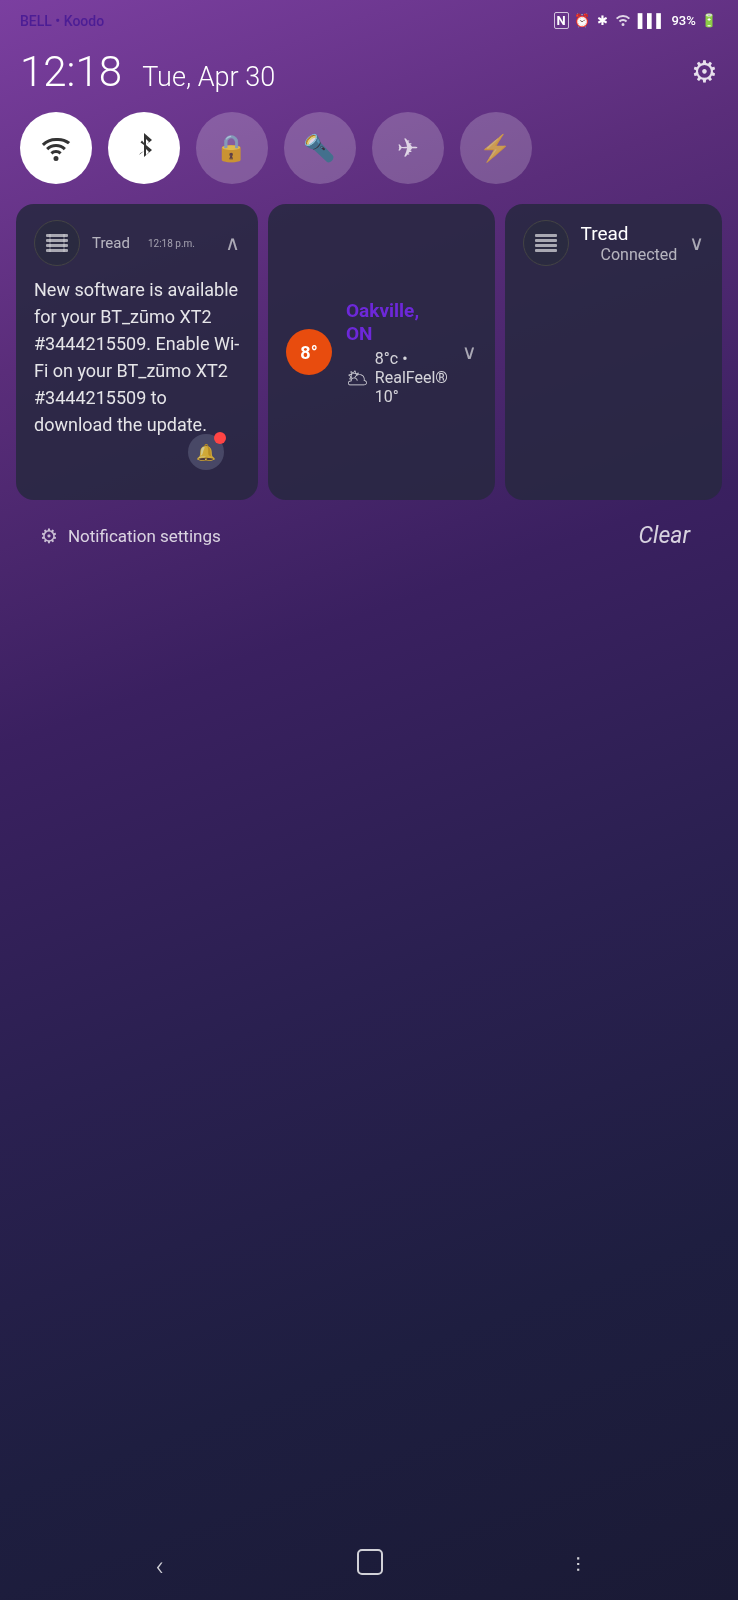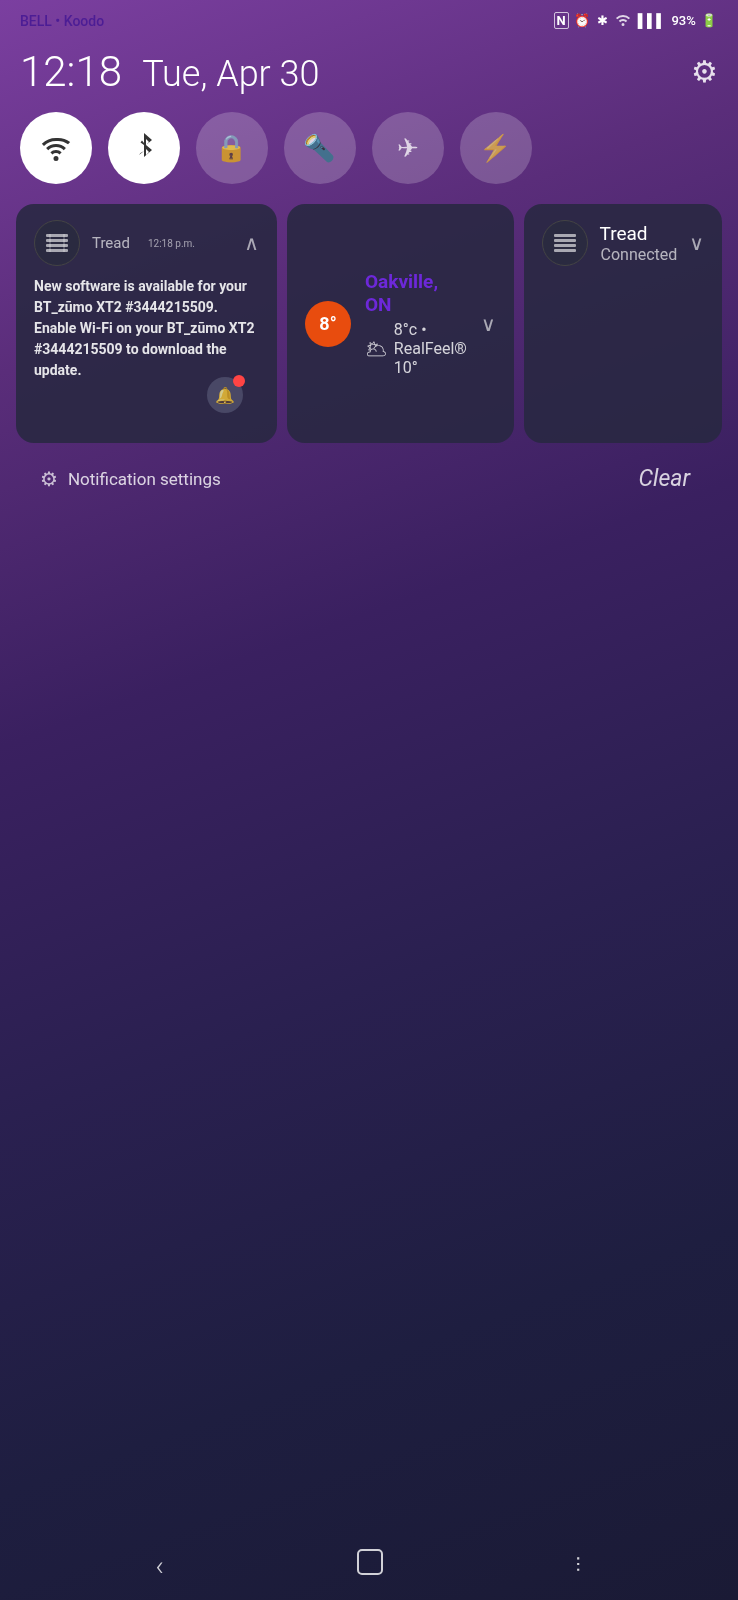--- a/index.html
+++ b/index.html
@@ -130,24 +130,23 @@
       color: rgba(255,255,255,0.6);
     }
     .notif-title {
       font-size: 20px;
       font-weight: 700;
       color: #fff;
       margin-bottom: 8px;
       line-height: 1.3;
     }
     .notif-body {
-      font-size: 14px;
+      font-size: 18px;
       color: rgba(255,255,255,0.88);
       line-height: 1.5;
-      font-weight: bold;
     }
     .notif-bell-icon {
       position: absolute;
       bottom: 14px;
       right: 16px;
       width: 36px;
       height: 36px;
       border-radius: 50%;
       background: rgba(80,80,110,0.8);
       display: flex;
@@ -273,21 +272,21 @@
     </span>
     <span style="font-size:13px;">▌▌▌</span>
     <span>93%</span>
     <span>🔋</span>
   </div>
 </div>
 
 <div class="datetime-row">
   <div class="datetime-text">
     <span>12:18</span>
-    <span style="font-size:36px; margin-left:10px;">Tue, Apr 30</span>
+    <span style="font-size:27px; margin-left:10px;">Tue, Apr 30</span>
   </div>
   <div class="settings-gear">⚙</div>
 </div>
 
 <div class="quick-toggles">
   <div class="toggle-btn toggle-active">
     <svg width="34" height="28" viewBox="0 0 34 28" fill="#333">
       <path d="M17 22a2.5 2.5 0 110 5 2.5 2.5 0 010-5zm0-6a8 8 0 015.66 2.34l-2.12 2.12A5 5 0 0017 19a5 5 0 00-3.54 1.46l-2.12-2.12A8 8 0 0117 16zm0-6a14 14 0 019.9 4.1l-2.12 2.12A11 11 0 0017 13a11 11 0 00-7.78 3.22L7.1 14.1A14 14 0 0117 10zm0-6A20 20 0 0131.14 8.1l-2.12 2.12A17 17 0 0017 7a17 17 0 00-12.02 4.98L2.86 9.86A20 20 0 0117 4z"></path>
     </svg>
   </div>
@@ -356,21 +355,21 @@
       <div class="app-icon">
         <svg width="26" height="26" viewBox="0 0 26 26" fill="rgba(255,255,255,0.6)">
           <rect x="2" y="4" width="22" height="3" rx="1"></rect>
           <rect x="2" y="9" width="22" height="3" rx="1"></rect>
           <rect x="2" y="14" width="22" height="3" rx="1"></rect>
           <rect x="2" y="19" width="22" height="3" rx="1"></rect>
         </svg>
       </div>
       <div style="flex:1;">
         <span class="tread-connected-text">Tread</span>
-        <span class="tread-connected-label" style="margin-left:1px;">Connected</span>
+        <span class="tread-connected-label" style="margin-left:20px;">Connected</span>
       </div>
       <span class="notif-chevron">∨</span>
     </div>
   </div>
 
 </div>
 
 <div class="bottom-bar">
   <div class="notif-settings-left">
     <span style="font-size:20px; color:rgba(255,255,255,0.7);">⚙</span>

